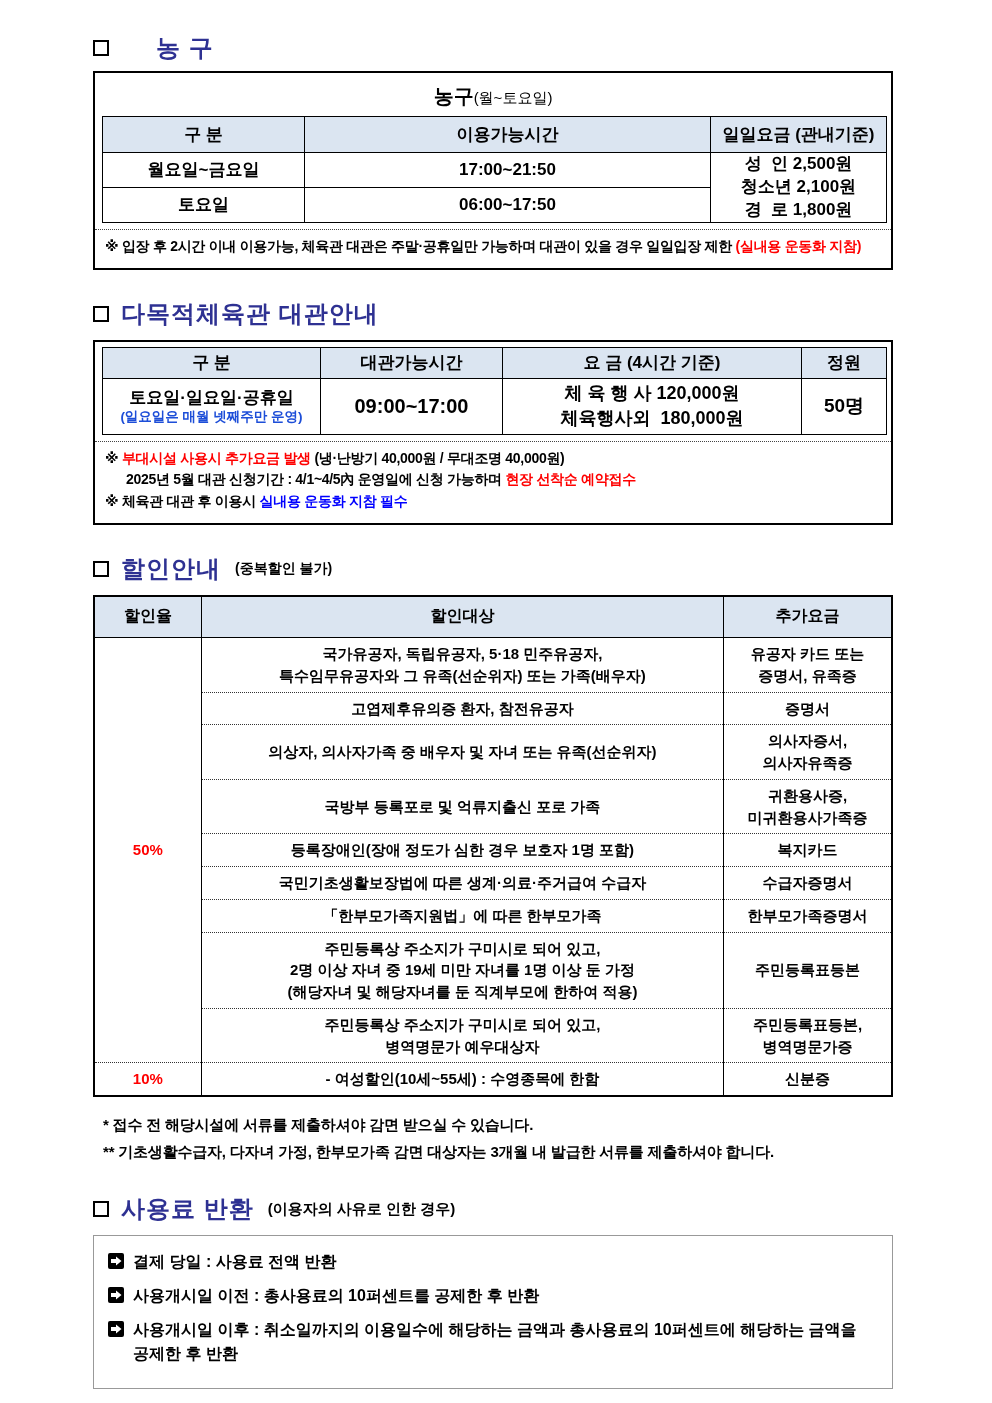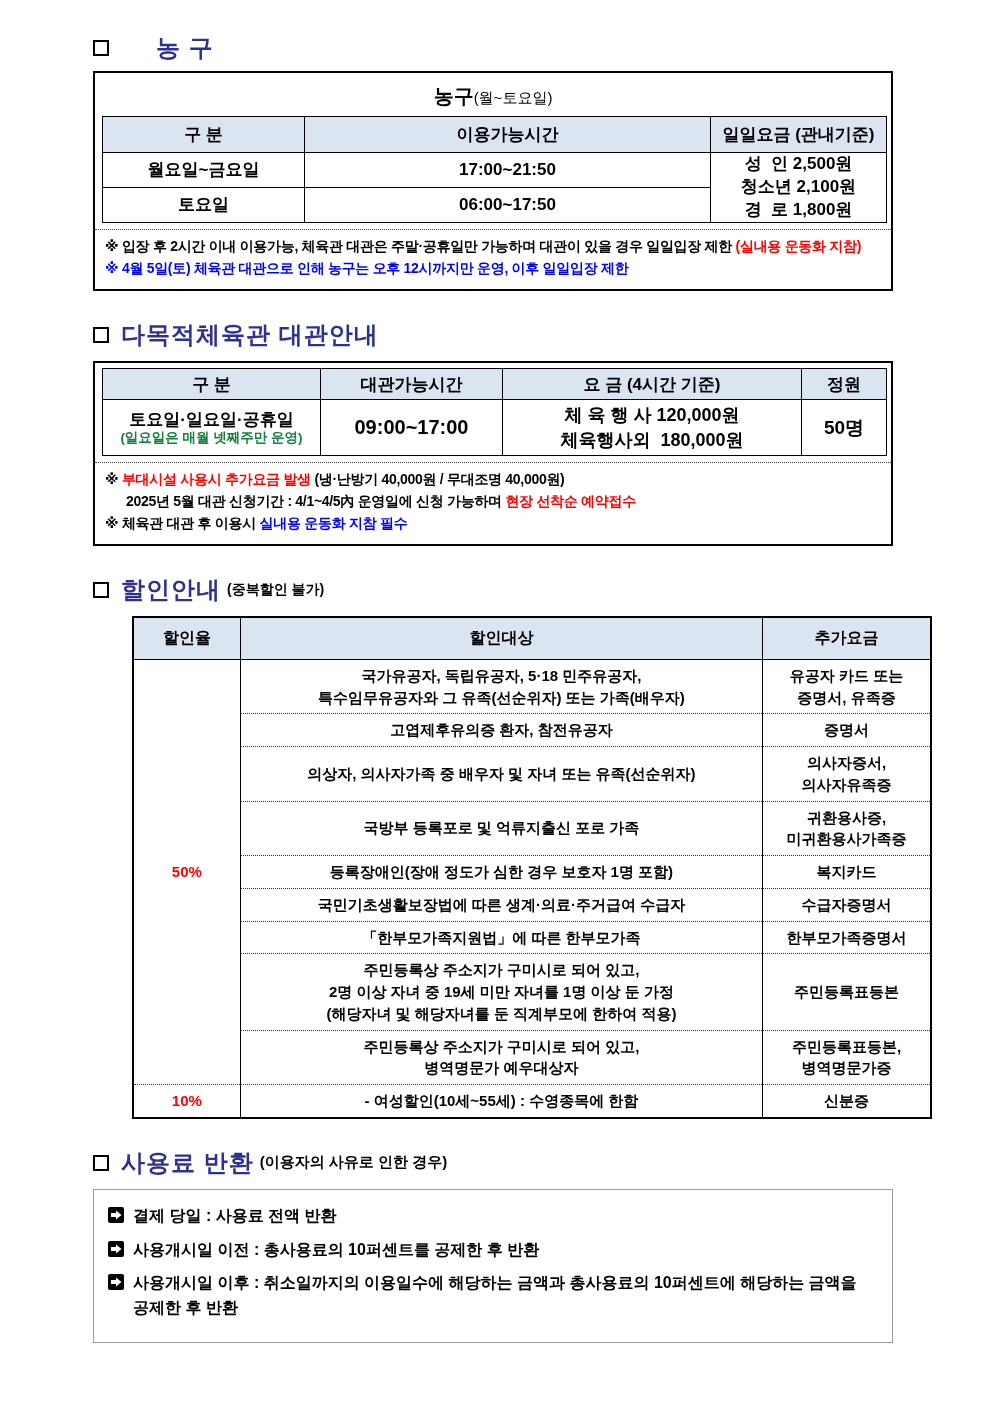--- a/index.html
+++ b/index.html
@@ -13,21 +13,21 @@
 
   
   .sec-title { display:flex; align-items:center; margin-left:93px; }
   .cbx {
     width:16px; height:16px; border:2px solid #000; display:inline-block;
     margin-right:12px; flex:0 0 auto;
   }
   .sec-title-text {
     color:#2e3192; font-size:24px; font-weight:bold; letter-spacing:1px;
   }
-  .sec-title-sub { font-size:14px; font-weight:bold; color:#000; margin-left:6px; }
+  .sec-title-sub { font-size:14px; font-weight:bold; color:#000; margin-left:14px; }
 
   
   .outer-box { border:2px solid #000; padding:5px 7px 8px 7px; background:#fff; }
   .box-title { text-align:center; padding:5px 0 6px 0; }
   .bt-main { font-size:20px; font-weight:bold; }
   .bt-sub  { font-size:15px; font-weight:normal; }
 
   table { border-collapse:collapse; table-layout:fixed; width:100%; }
   th, td { border:1px solid #000; text-align:center; vertical-align:middle; }
   .t1, .t2 { border:1.5px solid #000; }
@@ -42,28 +42,28 @@
   .dotted-sep { border-top:1.5px dotted #444; margin:6px -7px 5px -7px; }
   .box-notes { padding:1px 3px 2px 3px; }
   .note-line { font-size:14px; font-weight:bold; line-height:1.55; letter-spacing:-0.3px; white-space:nowrap; }
   .note-indent { padding-left:1.5em; }
   .red  { color:#ff0000; }
   .blue { color:#0000ff; }
 
   
   .t2 td { font-weight:bold; }
   .rental-label-main { font-size:17px; font-weight:bold; display:block; line-height:1.25; }
-  .rental-label-sub  { font-size:13.5px; font-weight:bold; color:#15803d; display:block; line-height:1.2; }
+  .rental-label-sub  { font-size:13.5px; font-weight:bold; color:#1d4ed8; display:block; line-height:1.2; }
   .rental-time { font-size:20px; font-weight:bold; }
   .rental-fee  { font-size:18px; font-weight:bold; line-height:1.4; }
   .rental-cap  { font-size:19px; font-weight:bold; }
   .t2 td { height:56px; }
   
   
-  .t3 { border:2px solid #000;margin-left:39px; }
+  .t3 { border:2px solid #000; }
   .t3 th { background:#dbe5f1; font-size:16px; font-weight:bold; height:42px; border-bottom:1.5px solid #000; }
   .t3 td {
     font-size:15px; font-weight:bold; line-height:1.45; padding:5px 4px;
     border-top:1px dotted #333; border-bottom:1px dotted #333;
     border-left:1px solid #000; border-right:1px solid #000;
   }
   .rate-cell { color:#ff0000; font-size:36px; font-weight:bold; }
   .disc-notes { margin:14px 0 0 10px; }
   .disc-note { font-size:15px; font-weight:bold; line-height:1.8; letter-spacing:-0.2px; }
 
@@ -113,21 +113,20 @@
       </tr>
       <tr>
         <td>토요일</td>
         <td class="time-cell">06:00~17:50</td>
       </tr>
     </tbody>
       </table>
     <div class="dotted-sep"></div>
     <div class="box-notes">
       <div class="note-line"><span>※ 입장 후 2시간 이내 이용가능, 체육관 대관은 주말·공휴일만 가능하며 대관이 있을 경우 일일입장 제한 </span><span class="red">(실내용 운동화 지참)</span></div>
-      <div class="note-line blue">※ 4월 5일(토) 체육관 대관으로 인해 농구는 오후 12시까지만 운영, 이후 일일입장 제한</div>
     </div>
   </div>
 </div>
 
 <div class="sec-title gap-b">
   <span class="cbx"></span>
   <span class="sec-title-text">다목적체육관 대관안내</span>
 </div>
 
 <div class="content gap-c">
@@ -232,20 +231,24 @@
 병역명문가증</td>
     </tr>
     <tr>
       <td class="rate-cell">10%</td>
       <td class="preline">- 여성할인(10세~55세) : 수영종목에 한함</td>
       <td class="preline">신분증</td>
     </tr>
   </tbody>
     </table>
 
+  <div class="disc-notes">
+    <div class="disc-note">* 접수 전 해당시설에 서류를 제출하셔야 감면 받으실 수 있습니다.</div>
+    <div class="disc-note">** 기초생활수급자, 다자녀 가정, 한부모가족 감면 대상자는 3개월 내 발급한 서류를 제출하셔야 합니다.</div>
+  </div>
 </div>
 
 <div class="sec-title gap-b">
   <span class="cbx"></span>
   <span class="sec-title-text">사용료 반환</span>
   <span class="sec-title-sub" style="font-size:15px;">(이용자의 사유로 인한 경우)</span>
 </div>
 
 <div class="content gap-c">
   <div class="refund-box">

